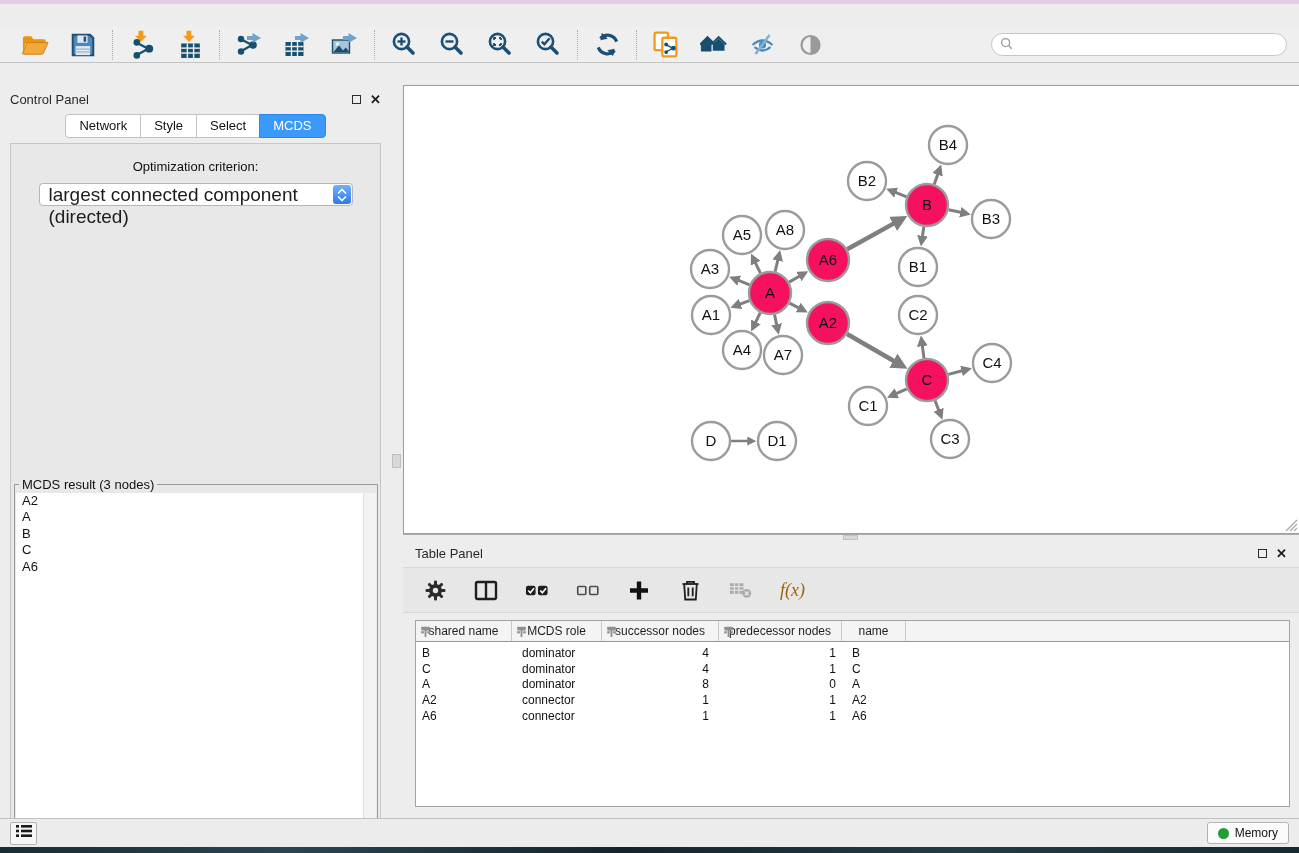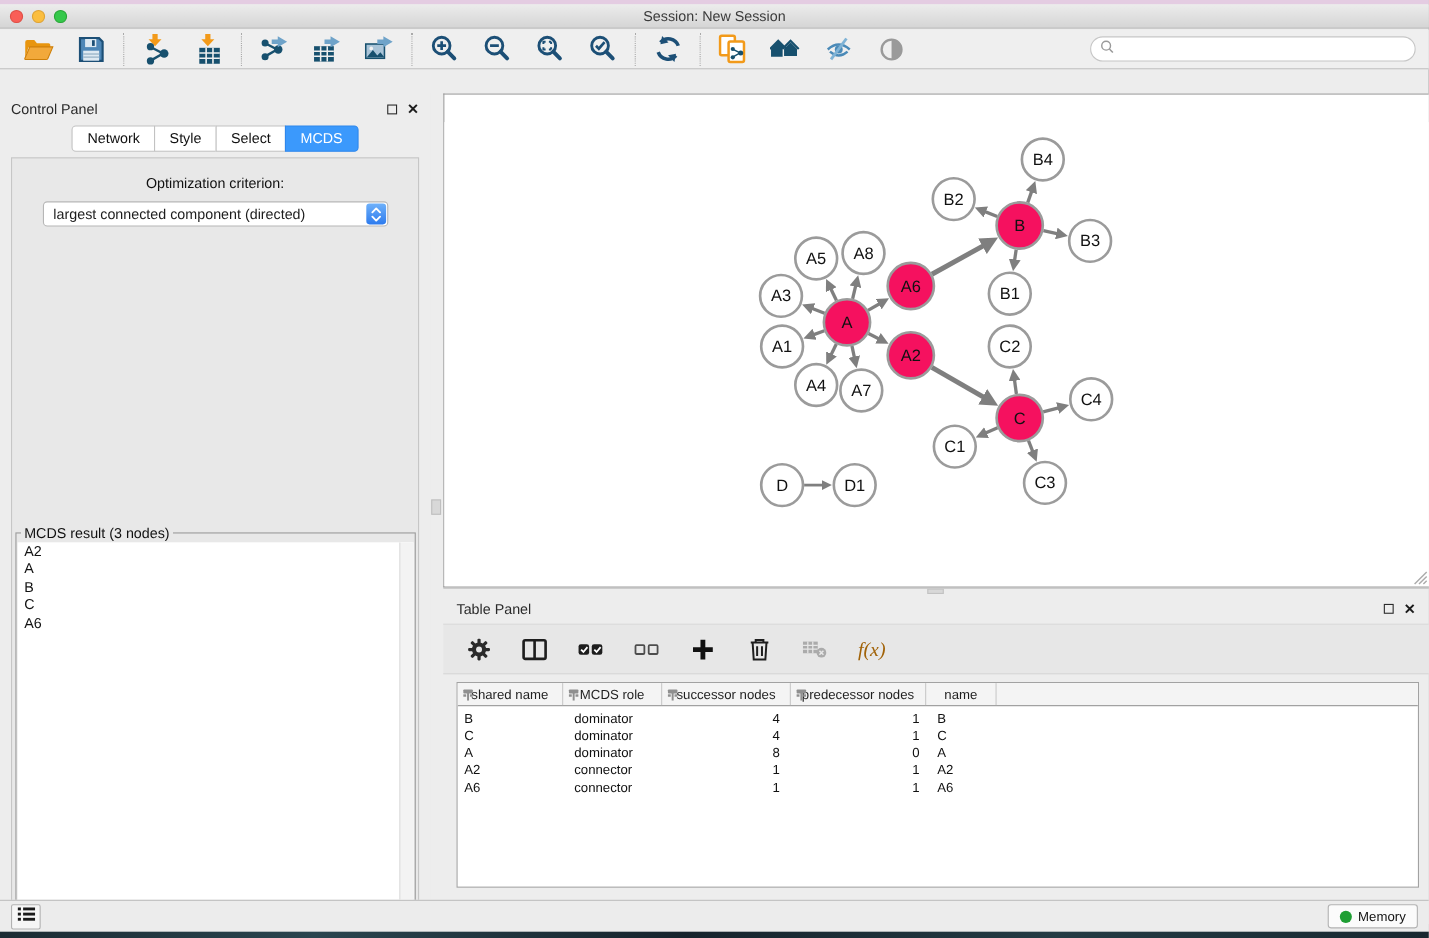--- a/index.html
+++ b/index.html
@@ -28,21 +28,21 @@
   .win-icons{margin-left:auto;display:flex;align-items:center;gap:9px;}
   .float-ico{width:9px;height:9px;border:1.6px solid #2b2b2b;display:inline-block;}
   .close-ico{font-size:13px;font-weight:bold;color:#1b1b1b;line-height:1;}
   .seg-tabs{display:flex;justify-content:center;}
   .seg-tab{font-size:13px;padding:3px 13px 4px;background:#fff;border:1px solid #C2C2C2;margin-left:-1px;color:#111;cursor:default;}
   .seg-tab:first-child{border-radius:4px 0 0 4px;margin-left:0;}
   .seg-tab:last-child{border-radius:0 4px 4px 0;}
   .seg-tab.active{background:#3B99FC;border-color:#2F87EC;color:#fff;}
   .cp-body{position:absolute;top:58px;left:10px;right:10px;bottom:16px;background:#E8E8E8;border:1px solid #C6C6C6;}
   .opt-label{text-align:center;margin-top:15px;font-size:13px;color:#111;}
-  .combo{position:relative;width:314px;height:23px;margin:9px auto 0;background:#fff;border:1px solid #B6B6B6;border-radius:4px;display:flex;align-items:center;padding-left:9px;font-size:13px;}
+  .combo{position:relative;width:314px;height:23px;margin:9px auto 0;background:#fff;border:1px solid #B6B6B6;border-radius:4px;display:flex;align-items:flex-start;padding-left:9px;font-size:19px;}
   .combo .stepper{position:absolute;right:1px;top:1px;bottom:1px;width:18px;border-radius:3px;background:linear-gradient(#6FB1FA,#2D7BEE);display:flex;align-items:center;justify-content:center;}
   .btn-row{display:flex;justify-content:center;gap:14px;margin-top:12px;}
   .mac-btn{font-size:13px;font-family:"Liberation Sans",sans-serif;padding:3px 15px 4px;background:linear-gradient(#FFFFFF,#F1F1F1);border:1px solid #B9B9B9;border-radius:5px;color:#111;}
   fieldset.result-box{position:absolute;left:3px;right:2px;top:333px;bottom:3px;border:1px solid #9A9A9A;margin:0;padding:1px;}
   fieldset.result-box legend{font-size:13px;margin-left:3px;padding:0 3px;color:#111;}
   .result-list{position:relative;height:100%;background:#fff;overflow:hidden;}
   .result-item{font-size:13px;line-height:16.4px;padding-left:6px;color:#111;}
   .result-item:first-child{padding-top:3px;}
   .scroll-track{position:absolute;top:0;right:0;bottom:0;width:13px;background:#F3F3F3;border-left:1px solid #DDD;}
   .v-splitter{width:12px;flex:none;position:relative;background:#EDEDED;}
@@ -83,28 +83,20 @@
   .memory-btn{margin-left:auto;display:flex;align-items:center;gap:6px;border:1px solid #B2B2B2;background:#FBFBFB;border-radius:3px;padding:3px 10px;font-size:12px;color:#111;}
   .memory-dot{width:11px;height:11px;border-radius:50%;}
   .desktop-strip{position:absolute;bottom:0;left:0;right:0;height:6px;background:linear-gradient(90deg,#1B2B33,#2A454F 22%,#16232C 48%,#243B44 74%,#182830);}
 </style>
 </head>
 <body>
 
 <div class="screen">
   <div class="mac-strip"></div>
 
-  <div class="titlebar">
-    <div class="lights">
-      <span class="light red"></span>
-      <span class="light yellow"></span>
-      <span class="light green"></span>
-    </div>
-    <div class="title">Session: New Session</div>
-  </div>
 
   <div class="toolbar">
     <div id="toolbar-groups" style="display:flex;align-items:center;">
         <div class="tgroup">
           <span class="tbtn">
             <svg width="29" height="26" viewBox="0 0 29 26">
               <path d="M2 21 V6 q0-2 2-2 h6.5 l2.5 3 H24 q1.6 0 1.6 1.6 V11 H5 Z" fill="#E8950F"></path>
               <path d="M1.6 21.5 L6.4 10.5 H28 L23.3 21.4 q-.5 1.1-1.8 1.1 H2.8 q-1.5 0-1.2-1 Z" fill="#F2A93B" stroke="#CE7F09" stroke-width="1"></path>
             </svg>
           </span>

